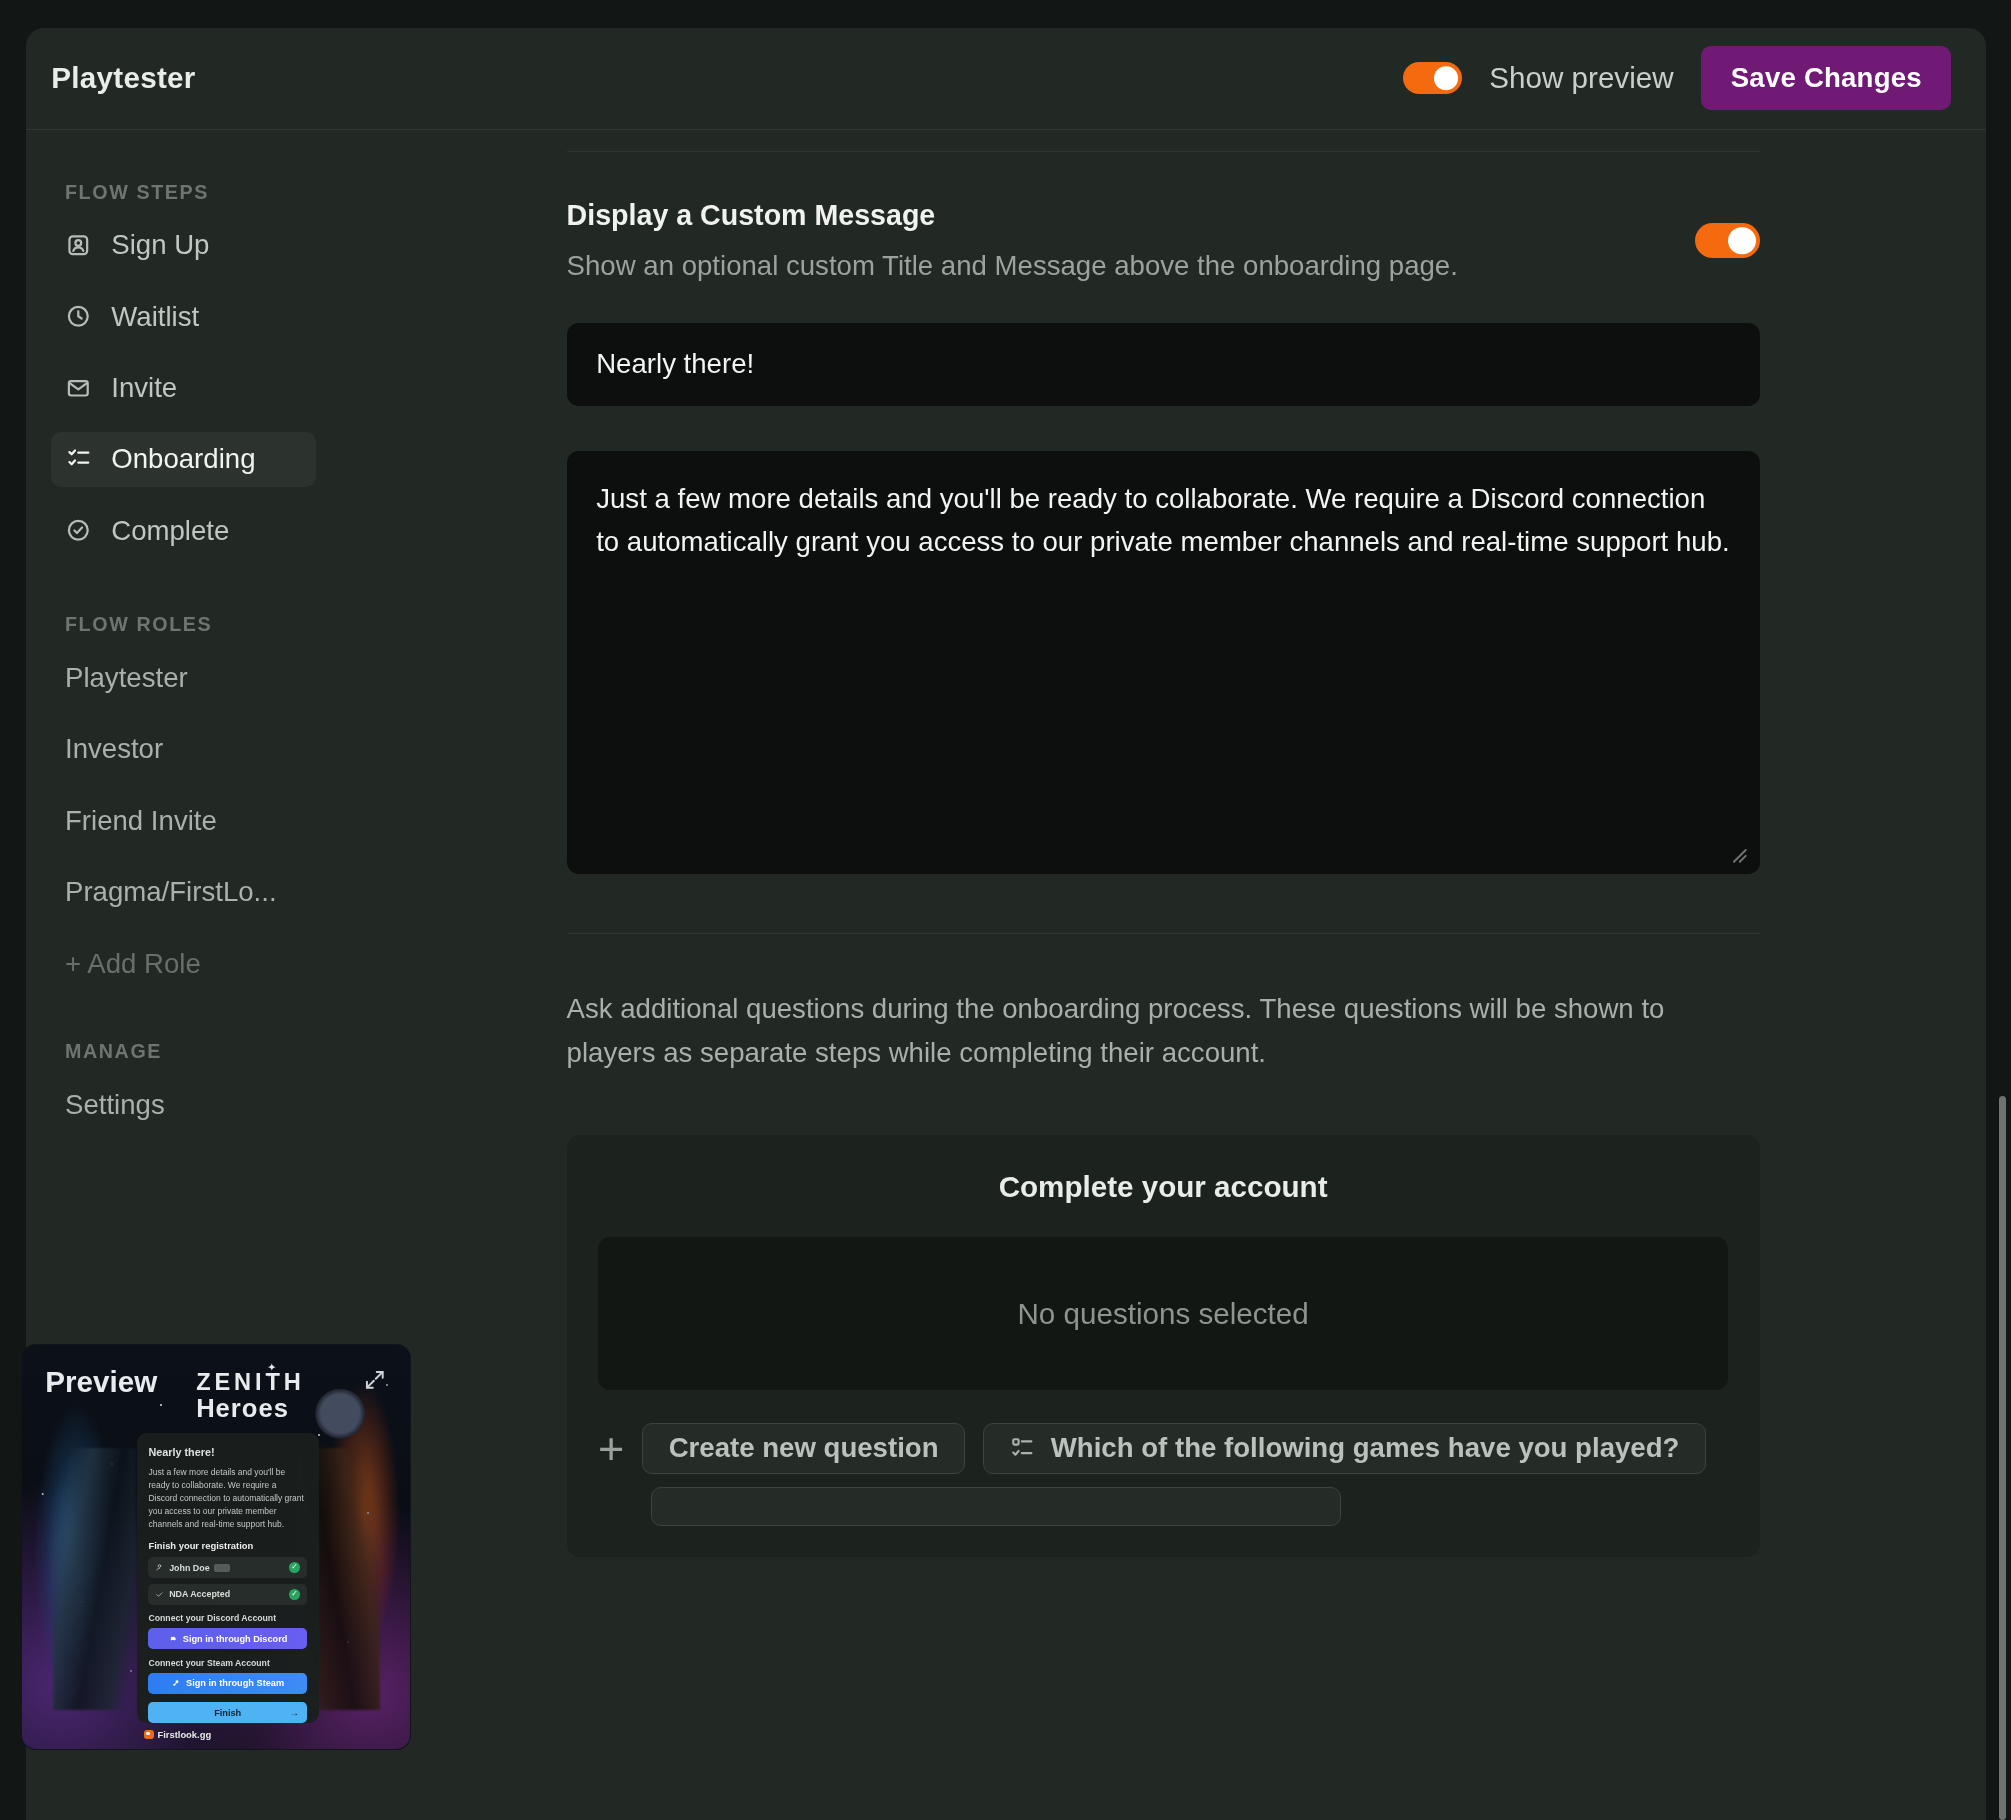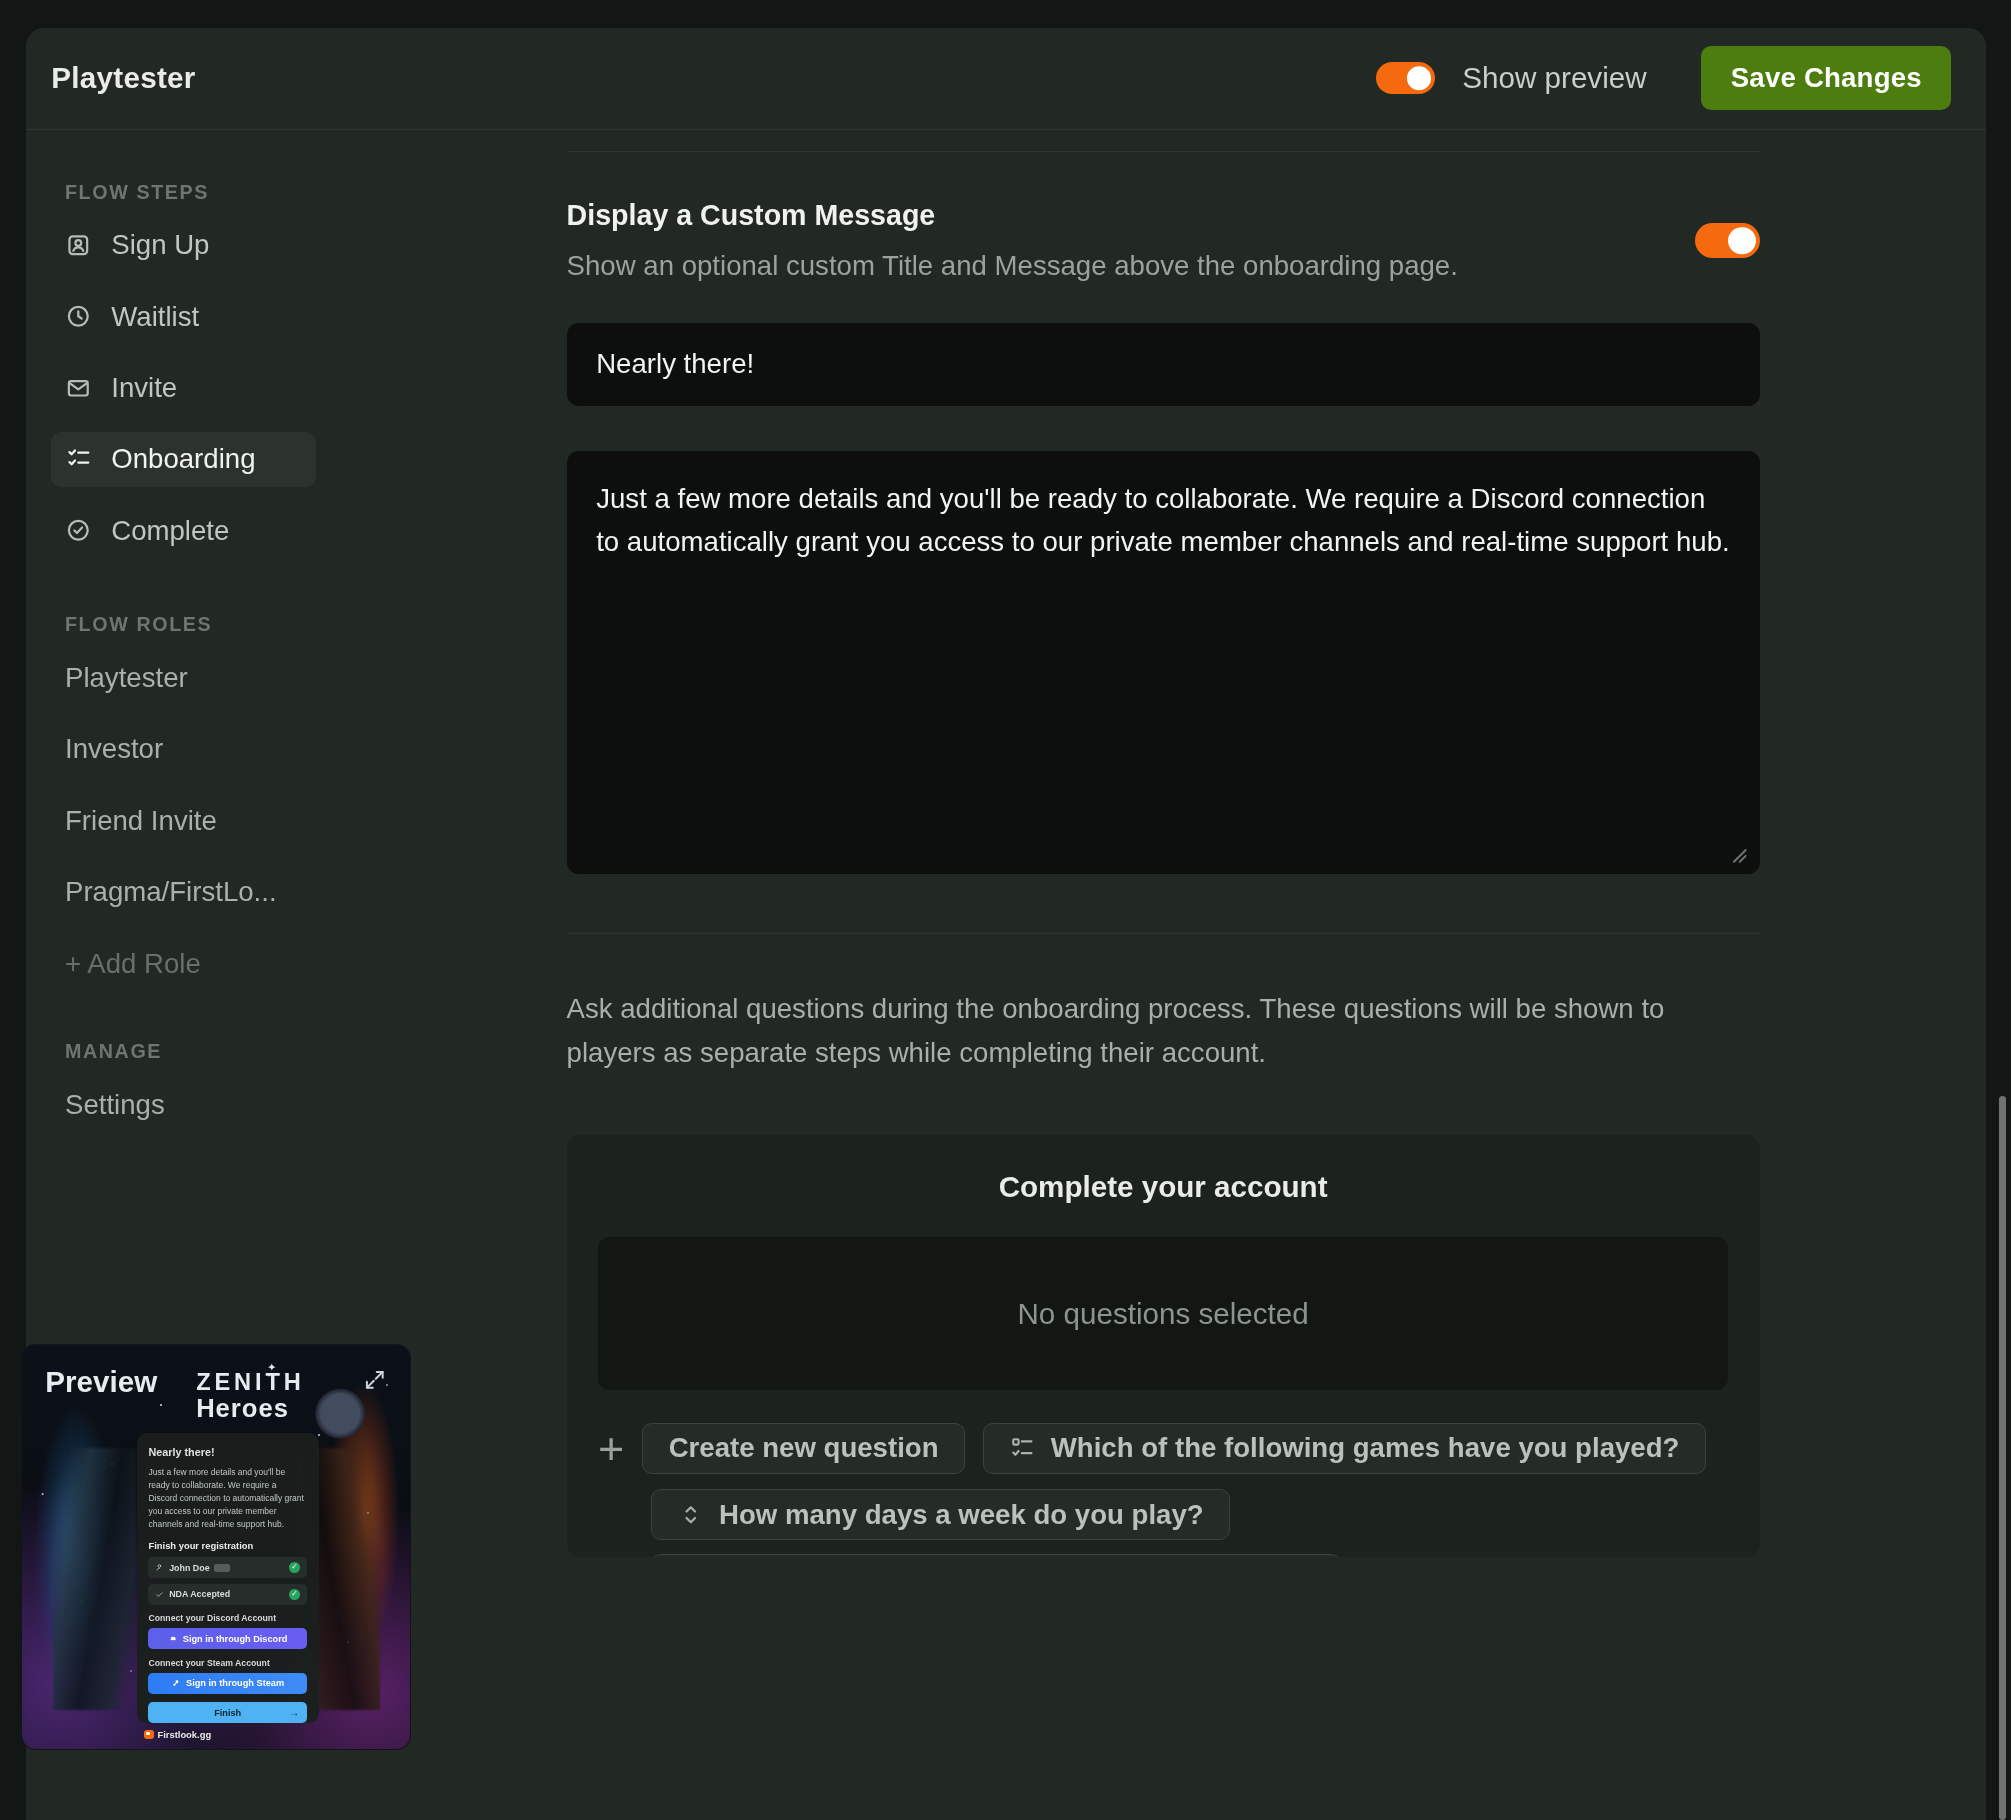--- a/index.html
+++ b/index.html
@@ -21,23 +21,23 @@
   .hdr-title{font-size:29.6px;font-weight:600;color:#e9ece9;letter-spacing:0.3px;}
   .hdr-right{margin-left:auto;display:flex;align-items:center;gap:27.6px;}
   .toggle{position:relative;border-radius:984px;background:#f5690f;cursor:pointer;flex:0 0 auto;}
   .toggle .knob{position:absolute;top:50%;transform:translateY(-50%);background:#fff;border-radius:50%;}
   .toggle-sm{width:59px;height:31.5px;}
   .toggle-sm .knob{width:23.6px;height:23.6px;right:3.9px;}
   .toggle-lg{width:65px;height:35px;}
   .toggle-lg .knob{width:27.6px;height:27.6px;right:3.9px;}
   .show-preview{font-size:29.6px;color:#c9cfc9;text-align:right;}
   .save-btn{
-    background:#4d7c0f;color:#ffffff;font-size:27.6px;font-weight:700;
+    background:#701a75;color:#ffffff;font-size:27.6px;font-weight:700;
     border:none;border-radius:9.9px;padding:15.8px 29.6px;cursor:pointer;
-    font-family:inherit;letter-spacing:0.2px;margin-left:27px;
+    font-family:inherit;letter-spacing:0.2px;
   }
   
   .bodyrow{display:flex;align-items:flex-start;}
   .sidebar{width:290px;flex:0 0 auto;padding:51px 0 0 25.6px;box-sizing:border-box;}
   .side-label{font-size:19.7px;font-weight:700;letter-spacing:1.6px;color:#6e766f;margin:0 0 13.8px 13.8px;}
   .side-item{
     display:flex;align-items:center;gap:19.7px;color:#c0c7c1;font-size:27.6px;
     padding:11.8px 13.8px;margin-bottom:15.8px;border-radius:9.9px;cursor:pointer;
   }
   .side-item svg{width:26.6px;height:26.6px;stroke:#b6bdb7;flex:0 0 auto;}
@@ -281,29 +281,20 @@
               <svg viewBox="0 0 24 24">
                   <rect x="4" y="4" width="5" height="5" rx="1"></rect>
                   <path d="M12 6h9"></path>
                   <path d="M4 16.5l2 2 3-3.5"></path>
                   <path d="M12 17h9"></path>
                 </svg>
               <span>Which of the following games have you played?</span>
             </div>
           </div>
 
-          <div class="chips-row second">
-            <div class="chip">
-              <svg viewBox="0 0 24 24">
-                  <path d="M8 9l4-4 4 4"></path>
-                  <path d="M8 15l4 4 4-4"></path>
-                </svg>
-              <span>How many days a week do you play?</span>
-            </div>
-          </div>
 
           <div class="chip chip-clipped"></div>
         </div>
       </div>
     </div>
   </div>
 </div>
 
 <div class="preview">
   <div class="pv-bg"></div>

